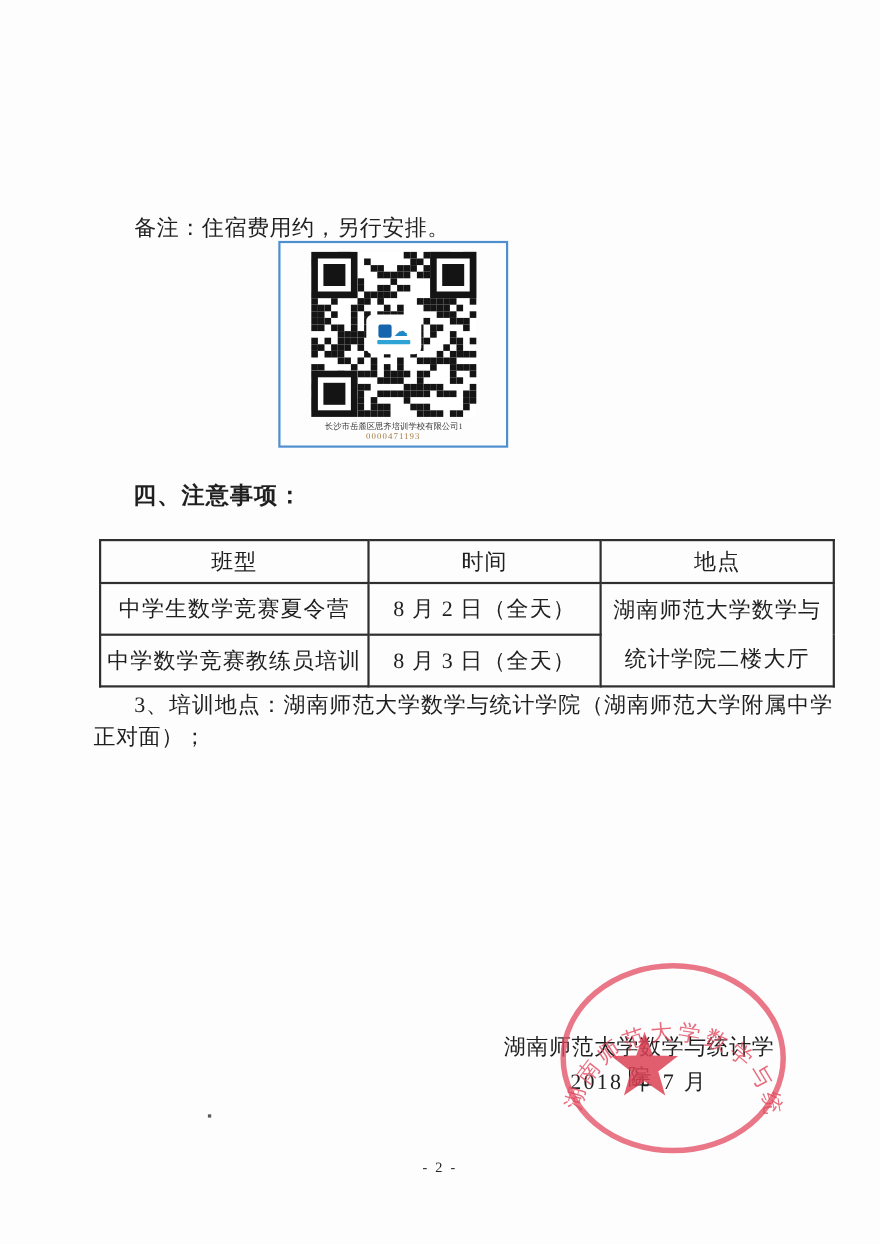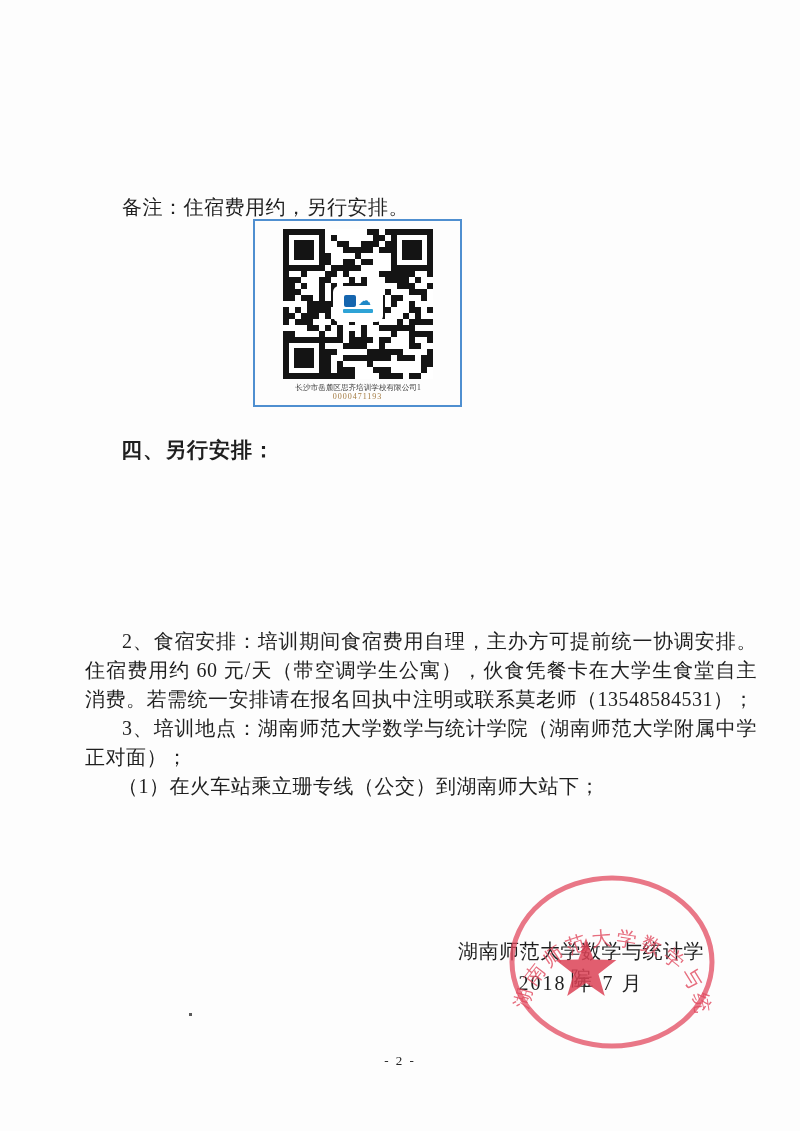--- a/index.html
+++ b/index.html
@@ -723,27 +723,48 @@
           <span class="logo-chip"></span>
           <span class="logo-cloud">☁</span>
         </div>
         <div class="logo-bar"></div>
       </div>
     </div>
     <div class="qr-caption1">长沙市岳麓区思齐培训学校有限公司1</div>
     <div class="qr-caption2">0000471193</div>
   </div>
 
-  <div class="sec-heading">四、另行安排：</div>
-
+  <div class="sec-heading">四、注意事项：</div>
+
+  <table class="reg">
+    <colgroup>
+        <col style="width:244px">
+        <col style="width:211px">
+        <col style="width:212px">
+      </colgroup>
+    <tbody>
+        <tr>
+      <th>班型</th>
+      <th>时间</th>
+      <th>地点</th>
+    </tr>
+    <tr>
+      <td>中学生数学竞赛夏令营</td>
+      <td>8 月 2 日（全天）</td>
+      <td class="loc-cell" rowspan="2">湖南师范大学数学与统计学院二楼大厅</td>
+    </tr>
+    <tr>
+      <td>中学数学竞赛教练员培训</td>
+      <td>8 月 3 日（全天）</td>
+    </tr>
+  </tbody>
+    </table>
 
   <div class="lower">
-    <p class="indent">2、食宿安排：培训期间食宿费用自理，主办方可提前统一协调安排。住宿费用约 60 元/天（带空调学生公寓），伙食凭餐卡在大学生食堂自主消费。若需统一安排请在报名回执中注明或联系莫老师（13548584531）；</p>
     <p class="indent">3、培训地点：湖南师范大学数学与统计学院（湖南师范大学附属中学正对面）；</p>
-    <p class="sub">（1）在火车站乘立珊专线（公交）到湖南师大站下；</p>
   </div>
 
   <div class="sig-org">湖南师范大学数学与统计学院</div>
   <div class="sig-date">2018 年 7 月</div>
 
   <svg class="seal" width="230" height="200" viewBox="0 0 230 200">
     <ellipse cx="112" cy="96" rx="100" ry="84" fill="none" stroke="#e14a5f" stroke-width="5" opacity="0.75"></ellipse>
     <path id="sealArc" d="M 28 148 A 84 69 0 1 1 196 148" fill="none"></path>
     <text font-size="20" fill="#e14a5f" opacity="0.8" letter-spacing="4" font-family="Liberation Serif, serif">
       <textPath href="#sealArc" startOffset="4">湖南师范大学数学与统计学院</textPath>

